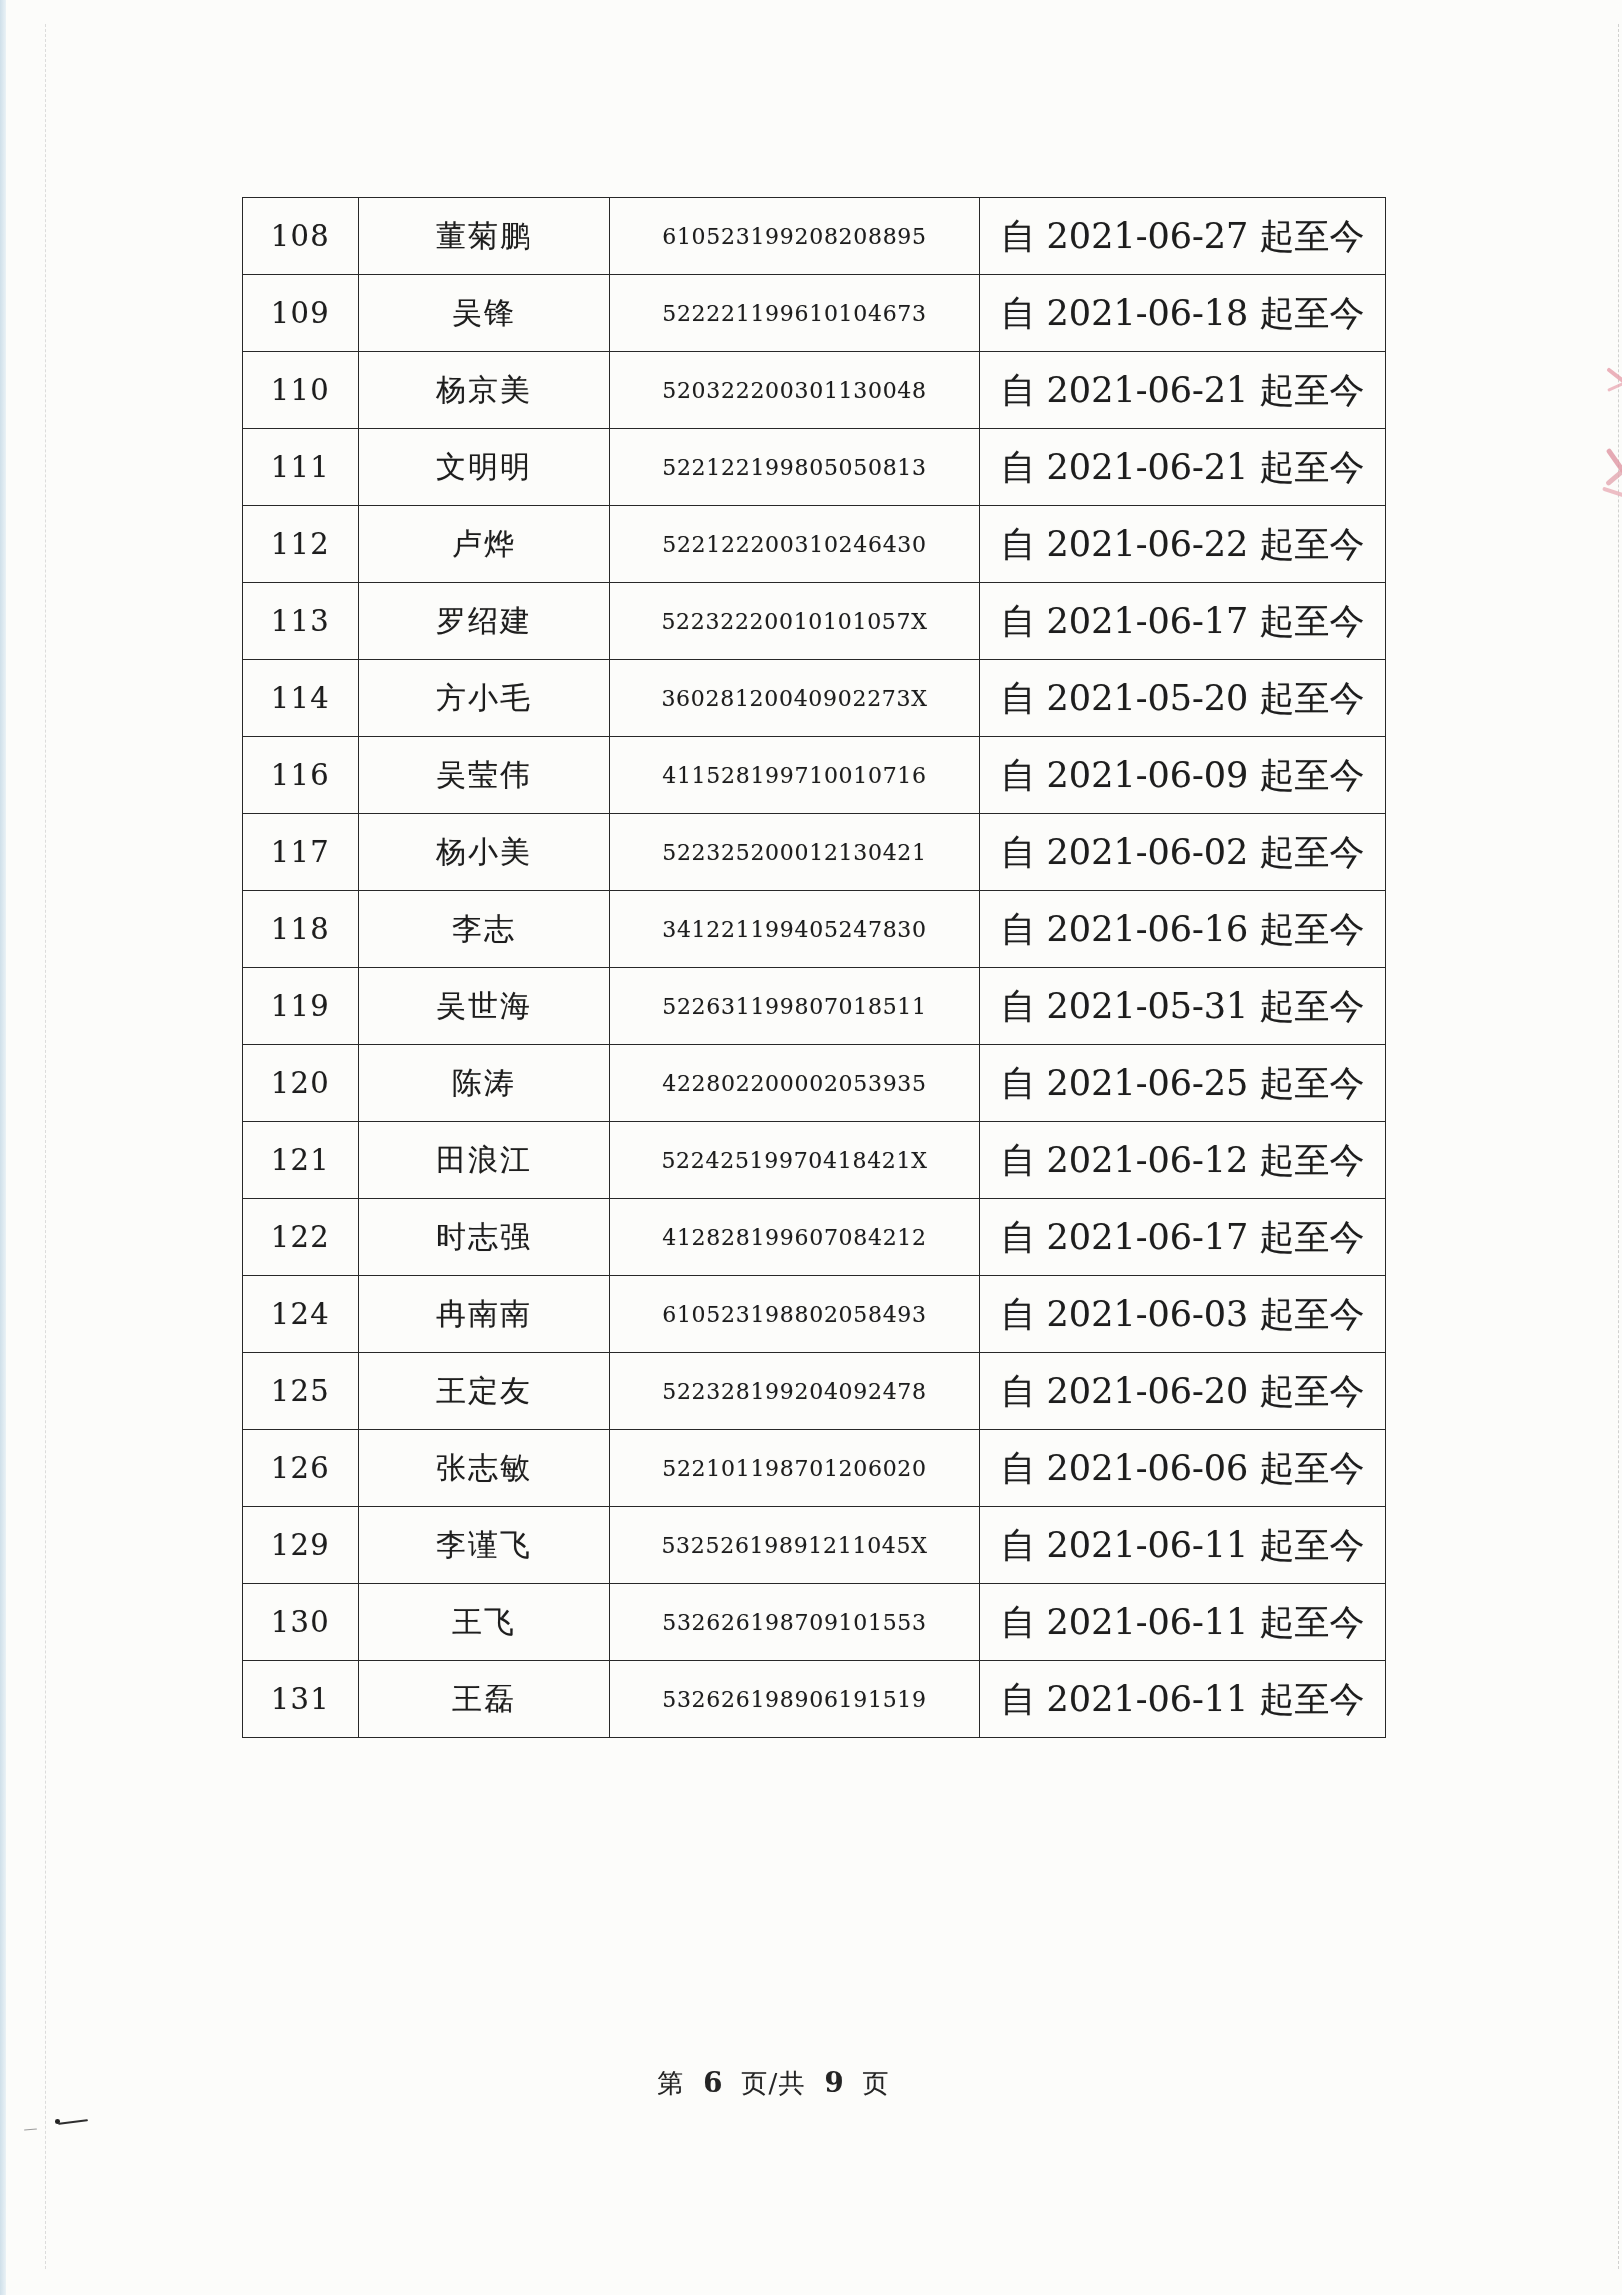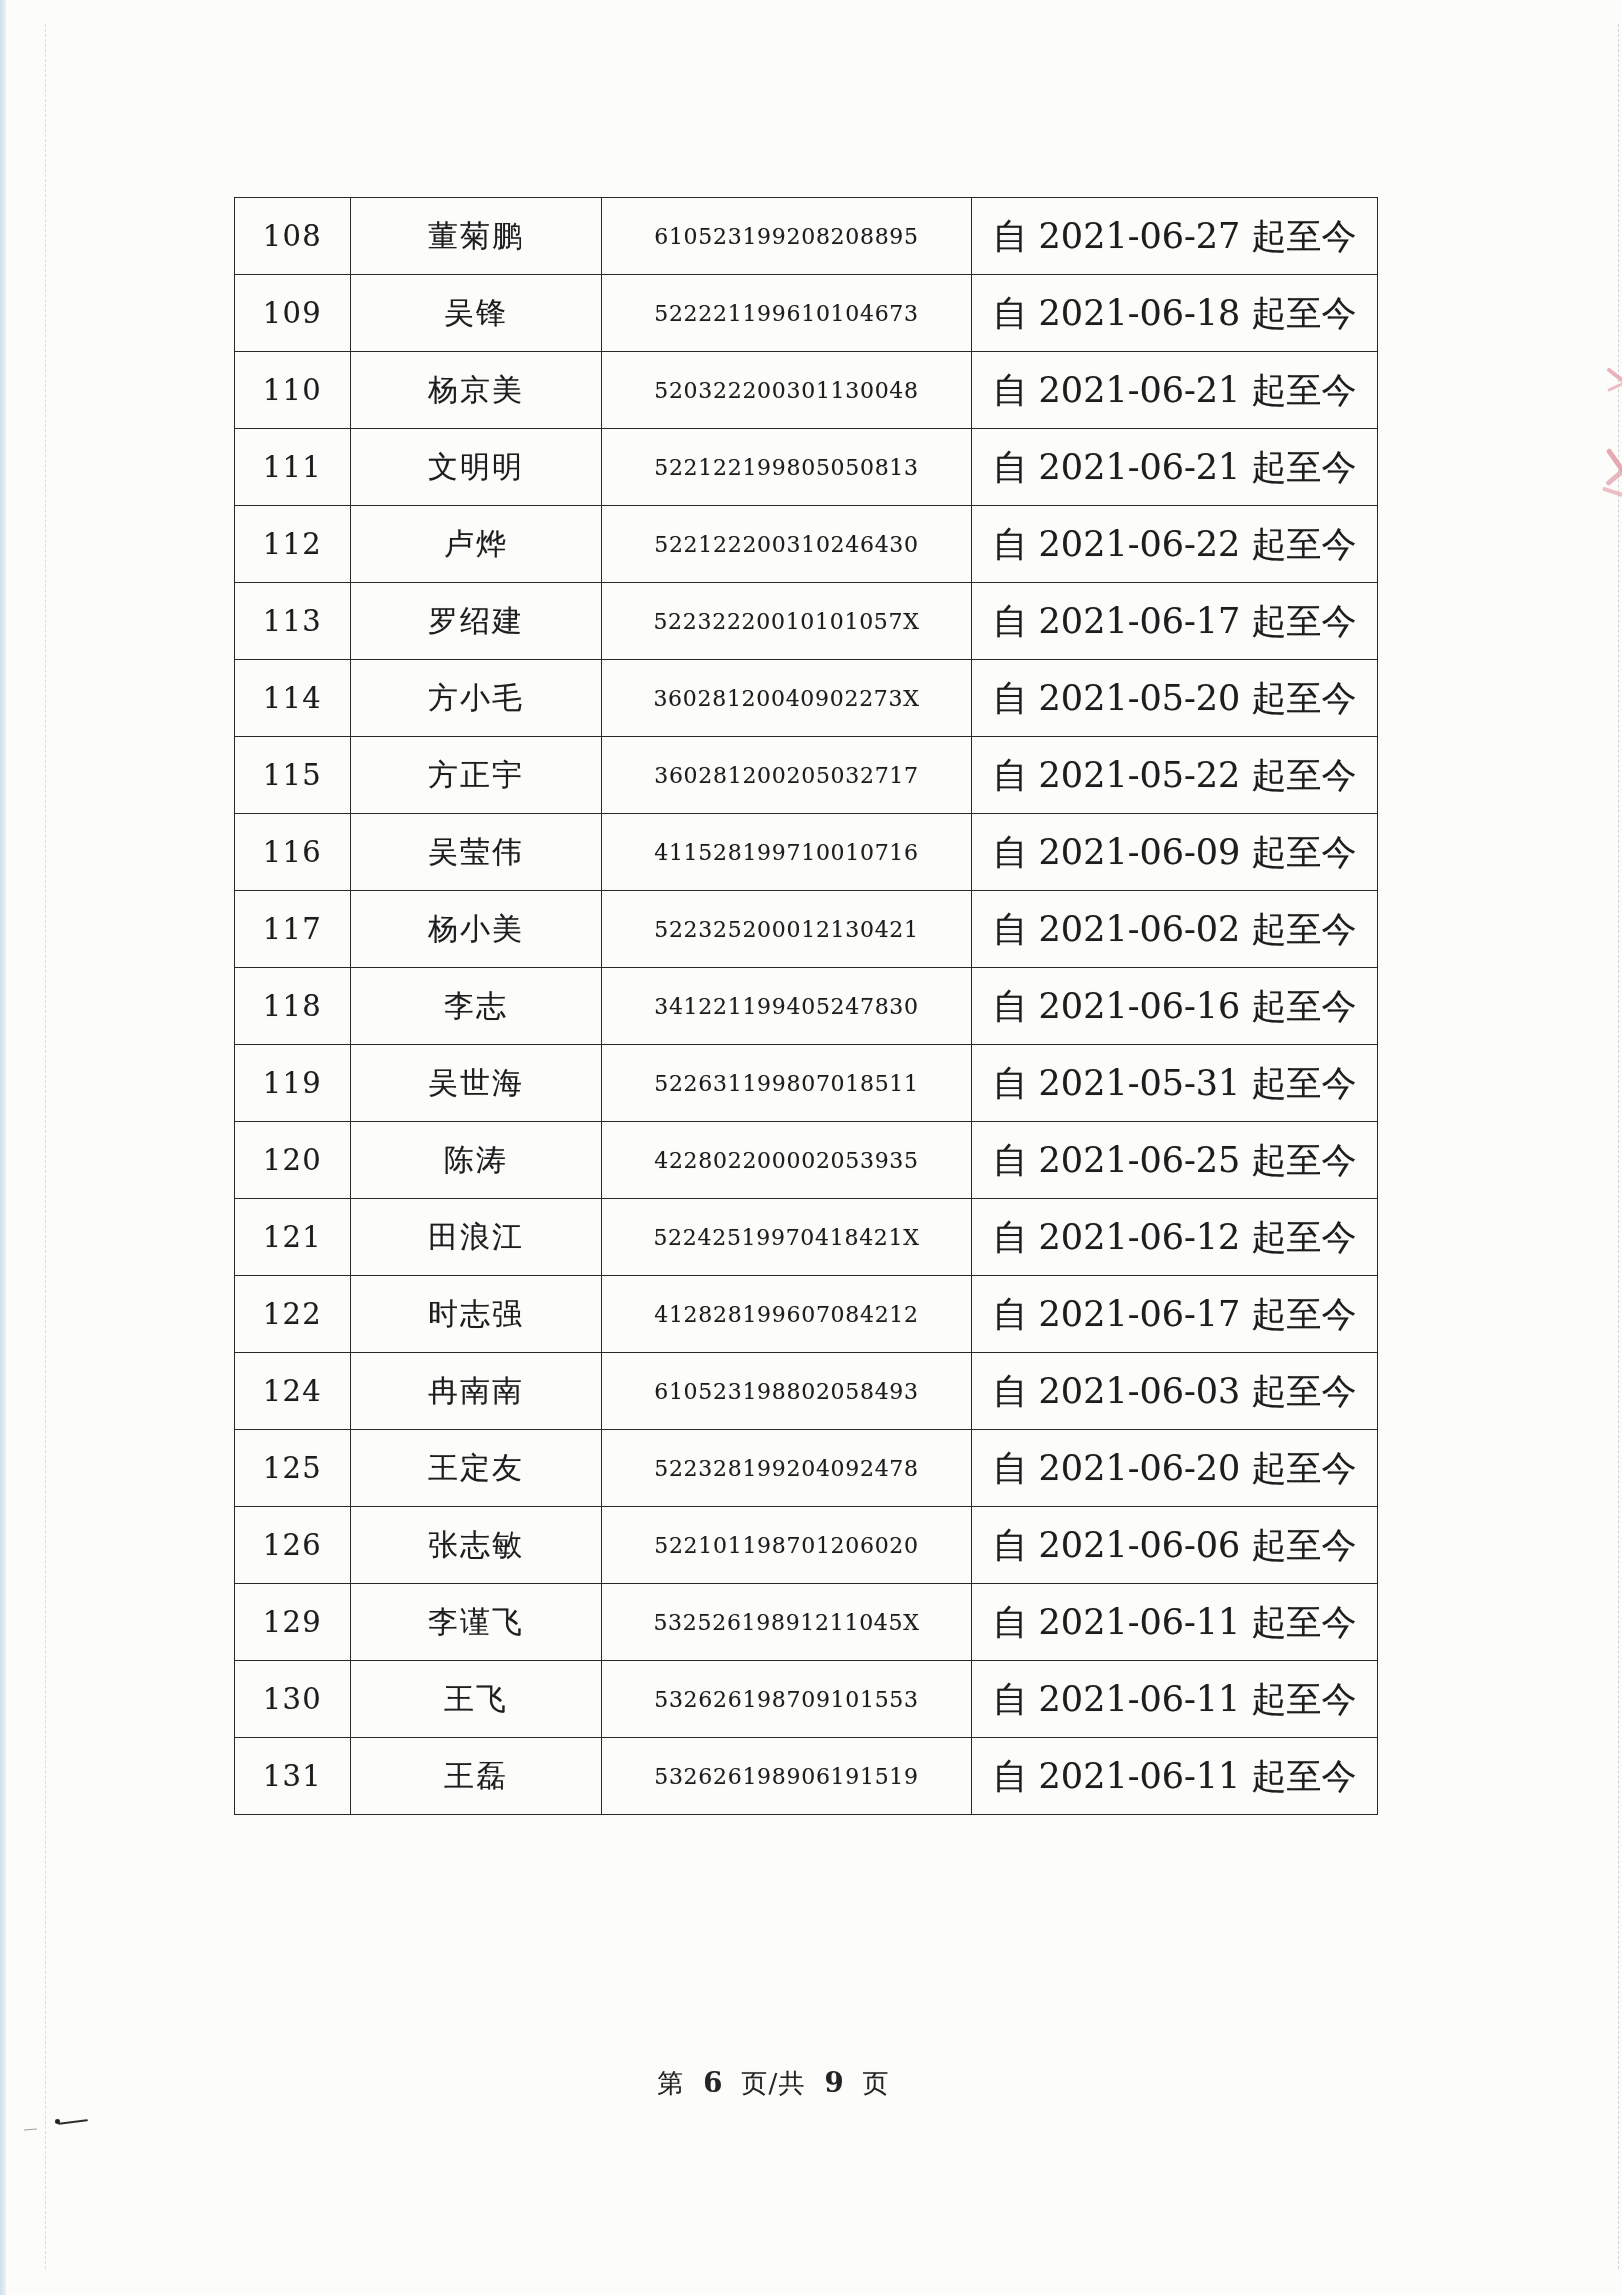--- a/index.html
+++ b/index.html
@@ -19,21 +19,21 @@
   }
   .fold-line {
     position:absolute; top:23.6px; bottom:26px; width:0;
     border-left:1.3px dashed rgba(110,110,110,0.22);
   }
   .fold-line.left  { left:45px; }
   .fold-line.right { left:1618px; border-left-color:rgba(110,110,110,0.30); }
 
   
   table.records {
-    position:absolute; left:234px; top:197px; width:1144px;
+    position:absolute; left:242px; top:197px; width:1144px;
     border-collapse:collapse; table-layout:fixed;border-radius:19px;
   }
   table.records td {
     border:1.3px solid #282828;
     height:77px;
     text-align:center; vertical-align:middle;
     white-space:nowrap; overflow:hidden;
     text-shadow:0 0 0.7px rgba(20,20,20,0.35);
   }
   td.idx    { font-size:29px; letter-spacing:1.3px; }
@@ -116,26 +116,20 @@
           <td class="idnum">52232220010101057X</td>
           <td class="period">自 2021-06-17 起至今</td>
         </tr>
         <tr>
           <td class="idx">114</td>
           <td class="name">方小毛</td>
           <td class="idnum">36028120040902273X</td>
           <td class="period">自 2021-05-20 起至今</td>
         </tr>
         <tr>
-          <td class="idx">115</td>
-          <td class="name">方正宇</td>
-          <td class="idnum">360281200205032717</td>
-          <td class="period">自 2021-05-22 起至今</td>
-        </tr>
-        <tr>
           <td class="idx">116</td>
           <td class="name">吴莹伟</td>
           <td class="idnum">411528199710010716</td>
           <td class="period">自 2021-06-09 起至今</td>
         </tr>
         <tr>
           <td class="idx">117</td>
           <td class="name">杨小美</td>
           <td class="idnum">522325200012130421</td>
           <td class="period">自 2021-06-02 起至今</td>

